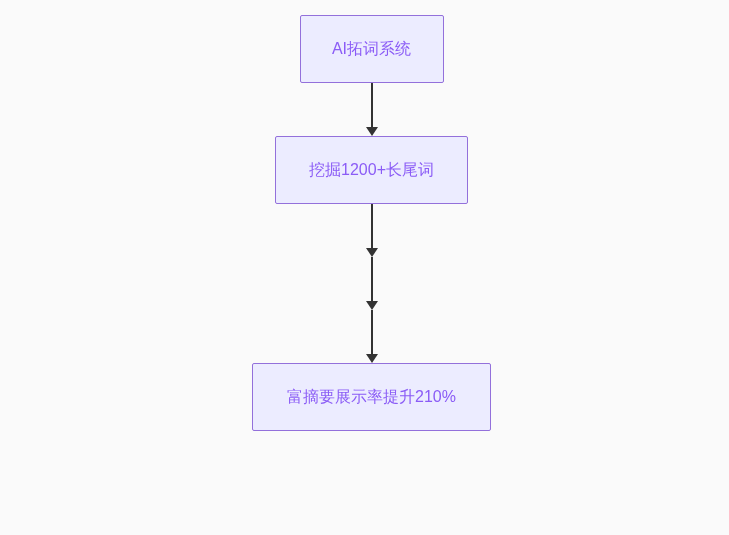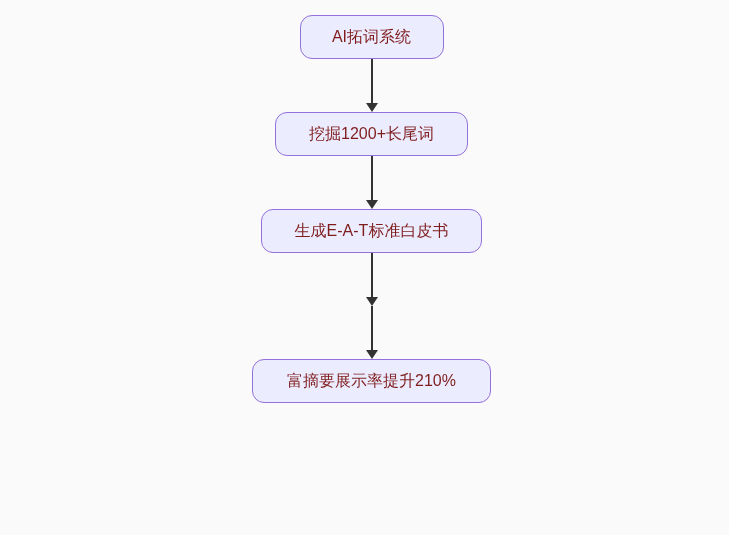--- a/index.html
+++ b/index.html
@@ -15,28 +15,28 @@
   }
   .diagram {
     padding-top: 15px;
     display: flex;
     flex-direction: column;
     align-items: center;
     transform: translateX(7px);
   }
   .node {
     box-sizing: border-box;
-    height: 44px;
+    height: 68px;
     background: #ECECFF;
     border: 1px solid #9370DB;
-    border-radius: 12px;
+    border-radius: 2px;
     display: flex;
     align-items: center;
     justify-content: center;
-    color: #7f1d1d;
+    color: #8b5cf6;
     font-size: 16px;
     line-height: 1;
     white-space: nowrap;
   }
   .n1 { width: 144px; }
   .n2 { width: 193px; }
   .n3 { width: 221px; }
   .n4 { width: 217px; }
   .n5 { width: 239px; }
   .connector {
@@ -74,23 +74,20 @@
 
   <div class="node n2">
     <span>挖掘1200+长尾词</span>
   </div>
 
   <div class="connector">
     <span class="line"></span>
     <span class="head"></span>
   </div>
 
-  <div class="node n3">
-    <span>生成E-A-T标准白皮书</span>
-  </div>
 
   <div class="connector">
     <span class="line"></span>
     <span class="head"></span>
   </div>
 
 
   <div class="connector">
     <span class="line"></span>
     <span class="head"></span>

